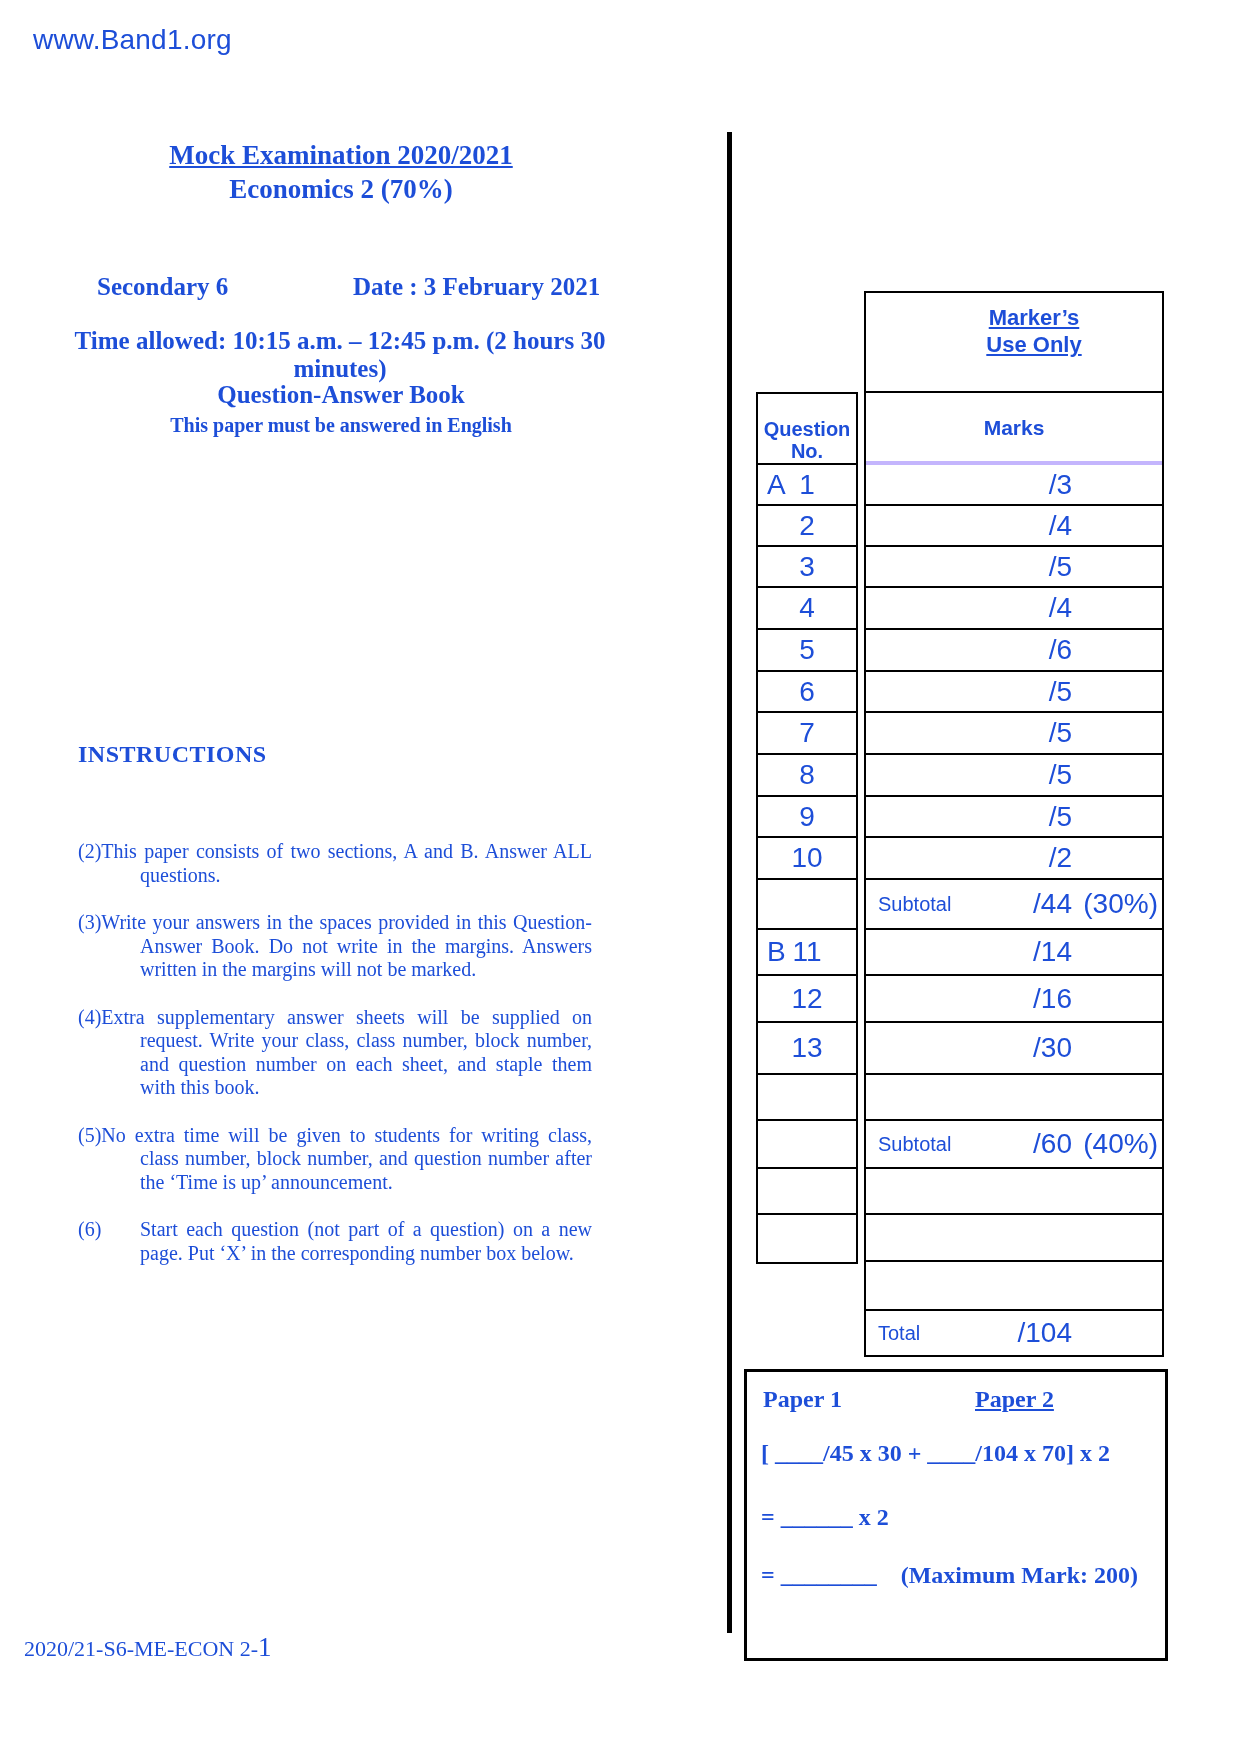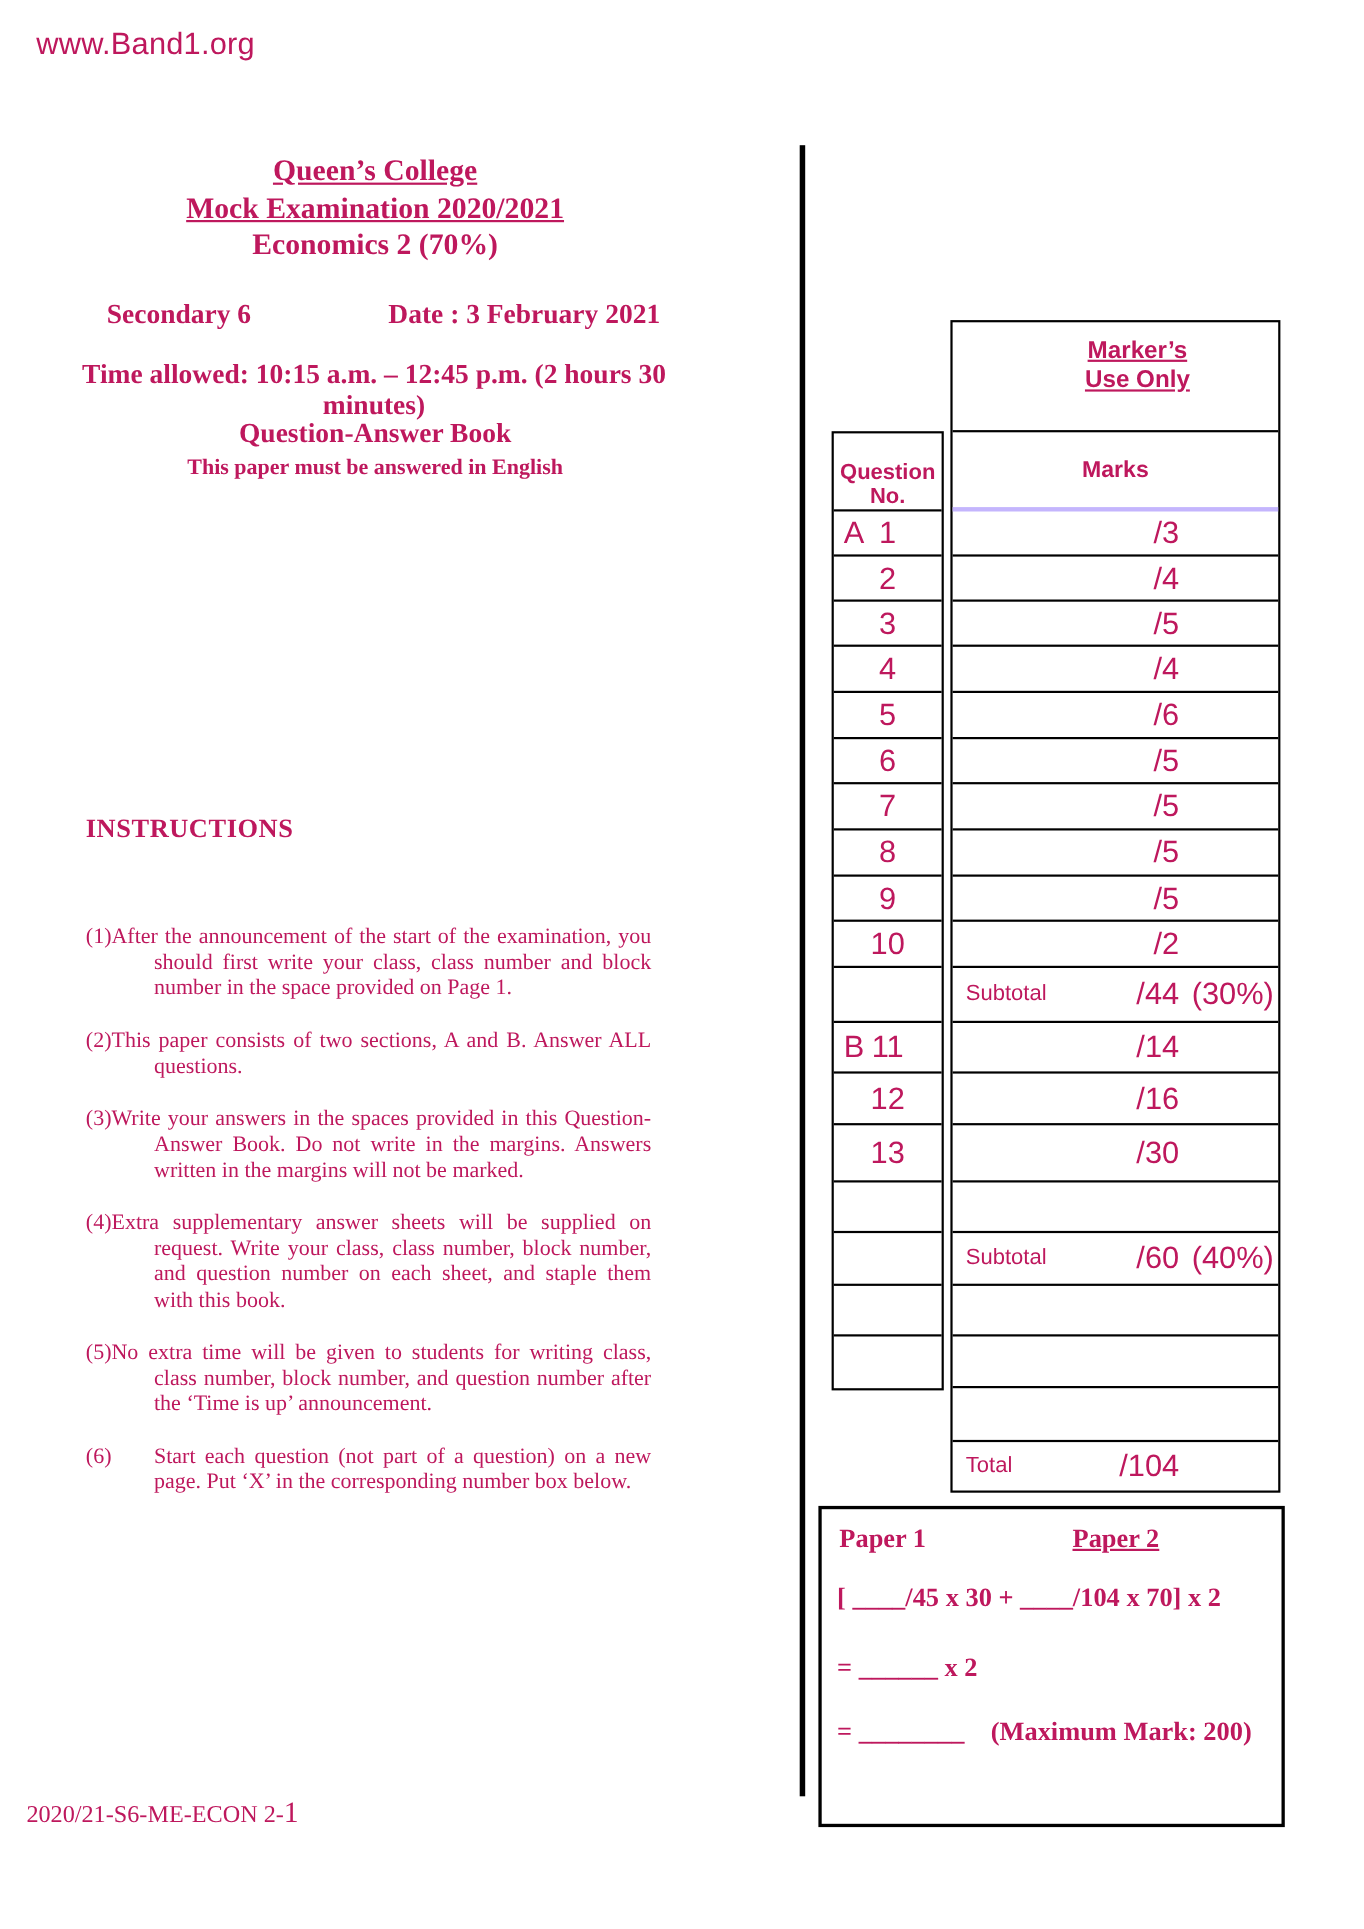--- a/index.html
+++ b/index.html
@@ -1,21 +1,21 @@
 <!DOCTYPE html>
 <html><head>
 <meta charset="utf-8">
 <style>
   * { margin:0; padding:0; box-sizing:border-box; }
   html,body { background:#e8e8e8; }
   .page {
     position:relative;
     width:1240px; height:1754px;
     background:#ffffff;
-    color:#be185d;
+    color:#1d4ed8;
     font-family:"Liberation Serif", serif;
     overflow:hidden;
     margin:0 auto;
   }
   
   .site-url {
     position:absolute; left:33px; top:24px;
     font-family:"Liberation Sans", sans-serif;
     font-size:28px; letter-spacing:0.2px;
   }
@@ -136,38 +136,36 @@
   .footer .pgnum { font-size:27px; font-weight:normal; }
 </style>
 </head>
 <body>
 
 <div class="page">
 
   <div class="site-url">www.Band1.org</div>
 
   <div class="title-block">
-    <div class="u">Queen’s College</div>
     <div class="u">Mock Examination 2020/2021</div>
     <div>Economics 2 (70%)</div>
   </div>
 
   <div class="meta-row">
     <span class="meta-form">Secondary 6</span>
     <span class="meta-date">Date : 3 February 2021</span>
   </div>
 
   <div class="time-line">Time allowed: 10:15 a.m. – 12:45 p.m. (2 hours 30 minutes)</div>
   <div class="book-line">Question-Answer Book</div>
   <div class="lang-line">This paper must be answered in English</div>
 
   <div class="instr-title">INSTRUCTIONS</div>
 
   <div class="instr-list">
-    <p class="instr-item"><span>(1)</span><span>After the announcement of the start of the examination, you should first write your class, class number and block number in the space provided on Page 1.</span></p>
     <p class="instr-item"><span>(2)</span><span>This paper consists of two sections, A and B. Answer ALL questions.</span></p>
     <p class="instr-item"><span>(3)</span><span>Write your answers in the spaces provided in this Question-Answer Book. Do not write in the margins. Answers written in the margins will not be marked.</span></p>
     <p class="instr-item"><span>(4)</span><span>Extra supplementary answer sheets will be supplied on request. Write your class, class number, block number, and question number on each sheet, and staple them with this book.</span></p>
     <p class="instr-item"><span>(5)</span><span>No extra time will be given to students for writing class, class number, block number, and question number after the ‘Time is up’ announcement.</span></p>
     <p class="instr-item"><span class="wide-prefix">(6)</span><span>Start each question (not part of a question) on a new page. Put ‘X’ in the corresponding number box below.</span></p>
   </div>
 
   <div class="divider"></div>
 
   <div class="qcol">

